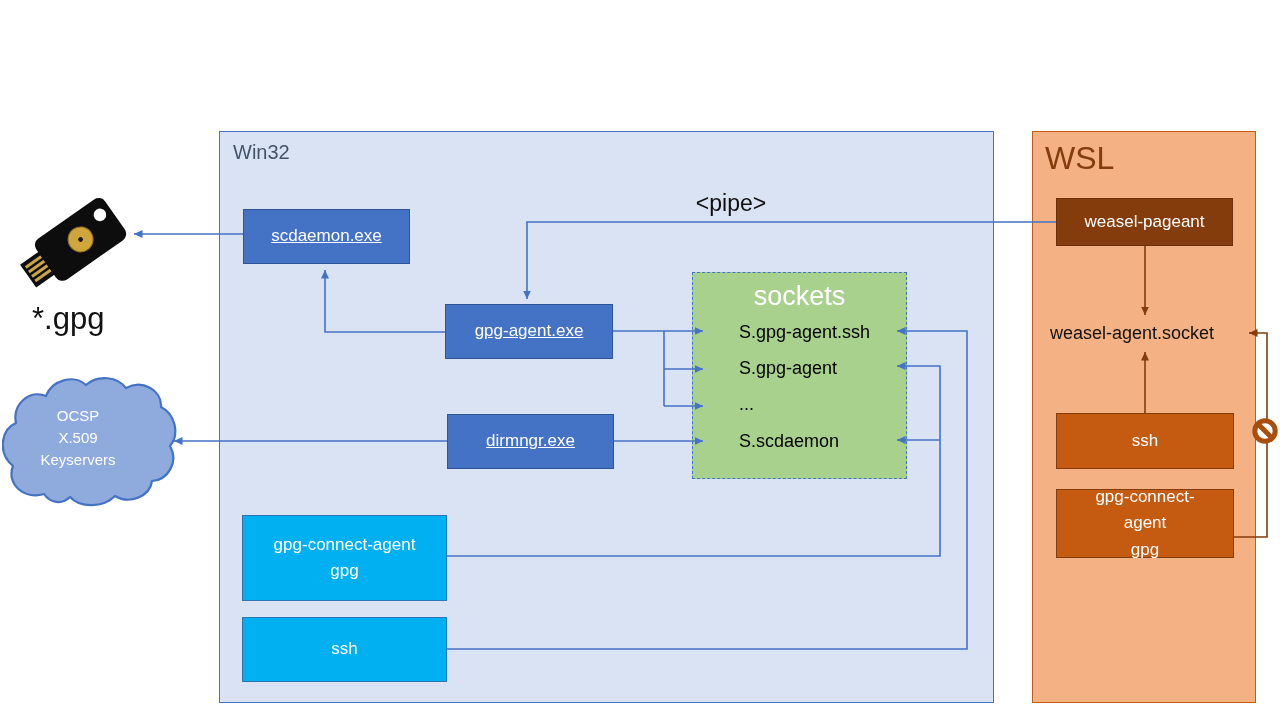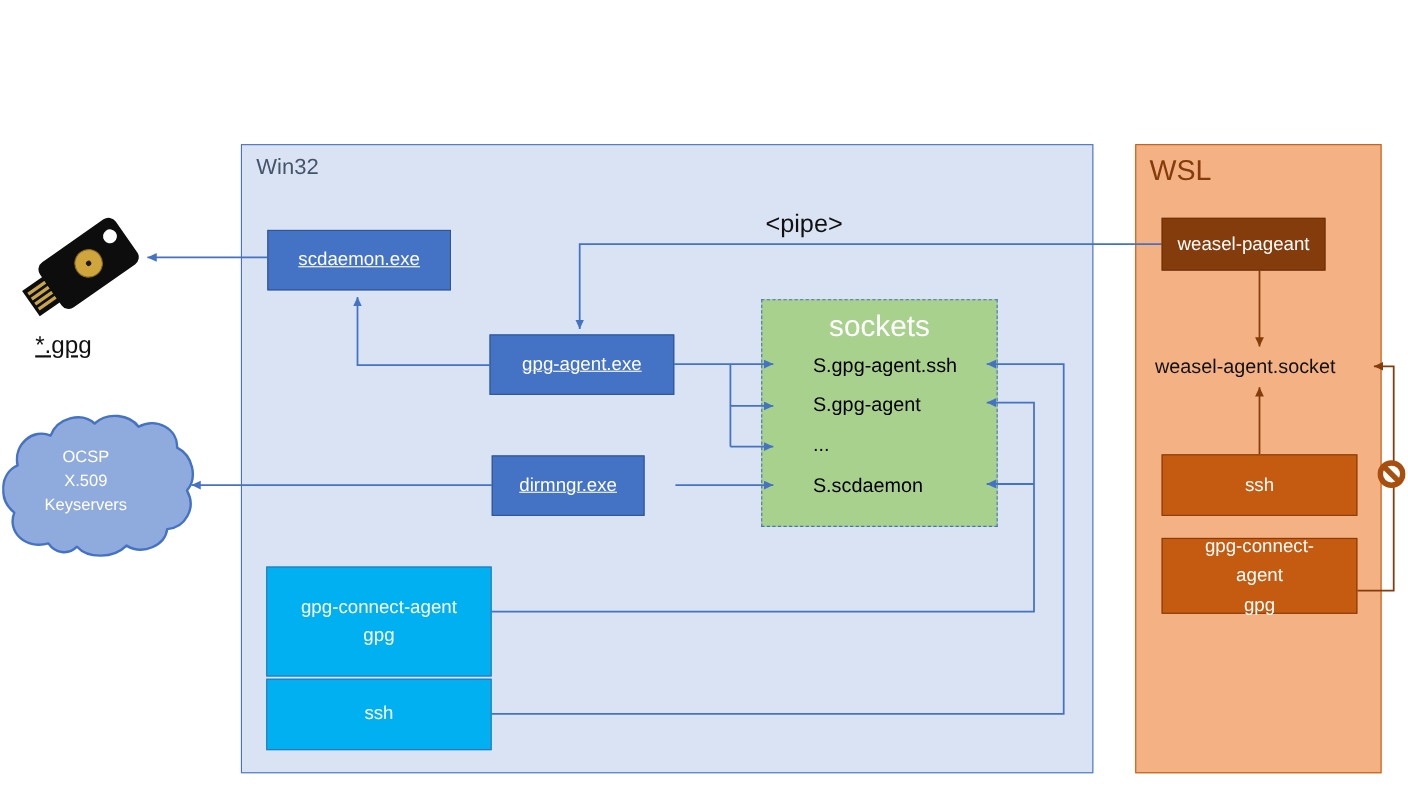--- a/index.html
+++ b/index.html
@@ -11,40 +11,40 @@
   
   .region-win32{
     left:219px;top:131px;width:775px;height:572px;
     background:#dae3f3;border:1.6px solid #4472c4;box-sizing:border-box;z-index:1;
   }
   .region-wsl{
     left:1032px;top:131px;width:224px;height:572px;
     background:#f4b183;border:1.8px solid #c55a11;box-sizing:border-box;z-index:1;
   }
   .region-label-win32{left:13px;top:9px;font-size:20px;color:#44546a;z-index:2;}
-  .region-label-wsl{left:12px;top:8px;font-size:26px;color:#843c0c;z-index:2;}
+  .region-label-wsl{left:12px;top:8px;font-size:32px;color:#843c0c;z-index:2;}
   .region-sockets{
     left:692px;top:272px;width:215px;height:207px;
     background:#a9d18e;border:1.6px dashed #4472c4;box-sizing:border-box;z-index:2;
   }
   .sockets-title{left:0;top:8px;width:100%;text-align:center;font-size:27px;color:#ffffff;}
   .socket-item{left:46px;font-size:18px;color:#000000;white-space:nowrap;}
   
   .node{
     display:flex;align-items:center;justify-content:center;flex-direction:column;
     color:#ffffff;font-size:17px;text-align:center;box-sizing:border-box;z-index:4;line-height:1.55;
   }
   .node-blue{background:#4472c4;border:1.5px solid #2f5597;text-decoration:underline;}
   .node-cyan{background:#00b0f0;border:1.5px solid #2e75b6;}
   .node-brown{background:#843c0c;border:1.5px solid #6e3008;}
   .node-orange{background:#c55a11;border:1.5px solid #843c0c;}
   
   .pipe-label{left:686px;top:190px;width:90px;text-align:center;font-size:23px;color:#111111;z-index:4;}
   .socket-text{left:1050px;top:323px;width:184px;font-size:18px;color:#111111;z-index:4;}
-  .gpg-files-label{left:32px;top:301px;font-size:22px;color:#111111;z-index:3;text-decoration:underline;}
+  .gpg-files-label{left:32px;top:301px;font-size:31px;color:#111111;z-index:3;}
   .cloud-text{left:16px;top:405px;width:124px;text-align:center;font-size:15px;line-height:22px;color:#ffffff;z-index:3;}
   svg{display:block;}
   .overlay{left:0;top:0;z-index:3;pointer-events:none;}
   .art{z-index:2;}
   .noentry{left:1252px;top:418px;z-index:5;}
 </style>
 </head>
 <body>
 
 <div id="canvas">
@@ -132,32 +132,32 @@
       <path d="M 1234 537 H 1267 V 333 H 1249" marker-end="url(#abr)"></path>
     </g>
   </svg>
 
   <div class="abs node node-blue" style="left:243px;top:209px;width:167px;height:55px;">
     <span>scdaemon.exe</span>
   </div>
   <div class="abs node node-blue" style="left:445px;top:304px;width:168px;height:55px;">
     <span>gpg-agent.exe</span>
   </div>
-  <div class="abs node node-blue" style="left:447px;top:414px;width:139px;height:55px;">
+  <div class="abs node node-blue" style="left:447px;top:414px;width:167px;height:55px;">
     <span>dirmngr.exe</span>
   </div>
-  <div class="abs node node-cyan" style="left:242px;top:515px;width:205px;height:100px;">
+  <div class="abs node node-cyan" style="left:242px;top:515px;width:205px;height:86px;">
     <span>gpg-connect-agent</span>
     <span>gpg</span>
   </div>
   <div class="abs node node-cyan" style="left:242px;top:617px;width:205px;height:65px;">
     <span>ssh</span>
   </div>
 
-  <div class="abs node node-brown" style="left:1056px;top:198px;width:149px;height:48px;">
+  <div class="abs node node-brown" style="left:1056px;top:198px;width:177px;height:48px;">
     <span>weasel-pageant</span>
   </div>
   <div class="abs socket-text">weasel-agent.socket</div>
   <div class="abs node node-orange" style="left:1056px;top:413px;width:178px;height:56px;">
     <span>ssh</span>
   </div>
   <div class="abs node node-orange" style="left:1056px;top:489px;width:178px;height:69px;">
     <span>gpg-connect-</span>
     <span>agent</span>
     <span>gpg</span>

